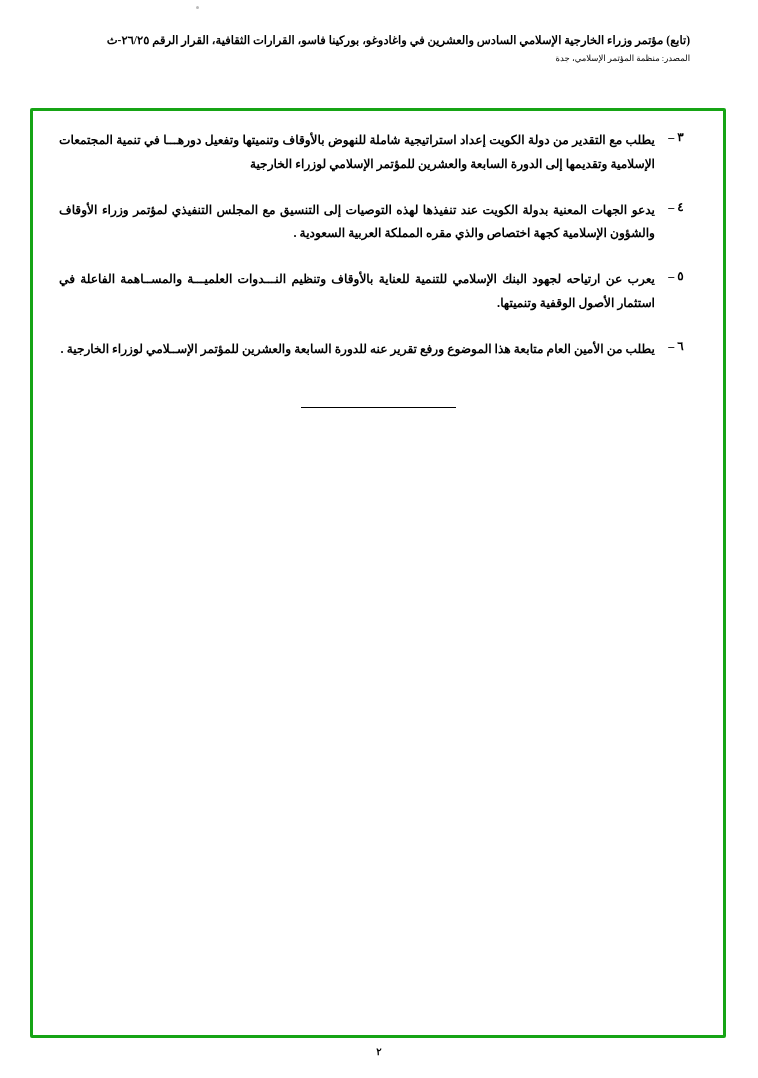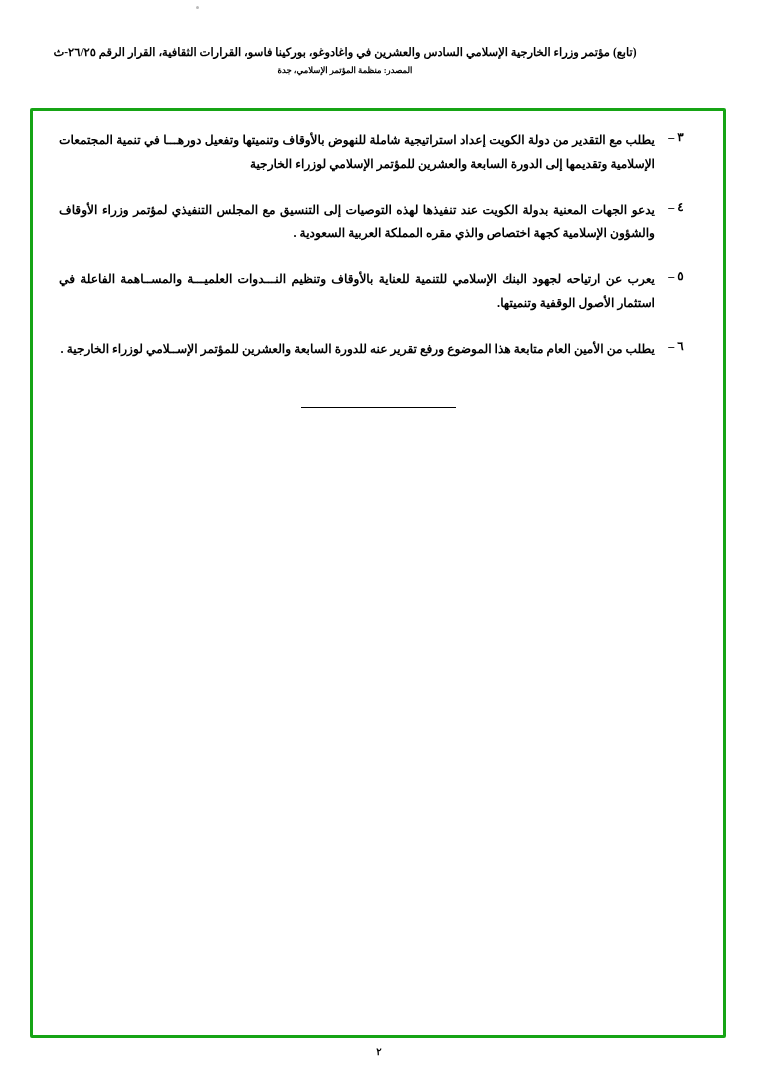--- a/index.html
+++ b/index.html
@@ -25,37 +25,37 @@
     position: absolute;
     top: 6px;
     left: 196px;
     width: 3px;
     height: 3px;
     background: #b9b9b9;
     border-radius: 50%;
   }
   .header {
     position: absolute;
-    top: 44px;
+    top: 32px;
     left: 0;
     width: 690px;
-    text-align: center;
+    text-align: right;
     direction: rtl;
   }
   .header-title {
     font-size: 11.5px;
     font-weight: bold;
     letter-spacing: 0px;
     line-height: 1.4;
     white-space: nowrap;
   }
   .header-source {
     margin-top: 5px;
     font-size: 8.5px;
-    font-weight: bold;
+    font-weight: normal;
     white-space: nowrap;
   }
   .frame {
     position: absolute;
     top: 108px;
     left: 30px;
     width: 696px;
     height: 930px;
     border: 3px solid #16a415;
     box-sizing: border-box;

